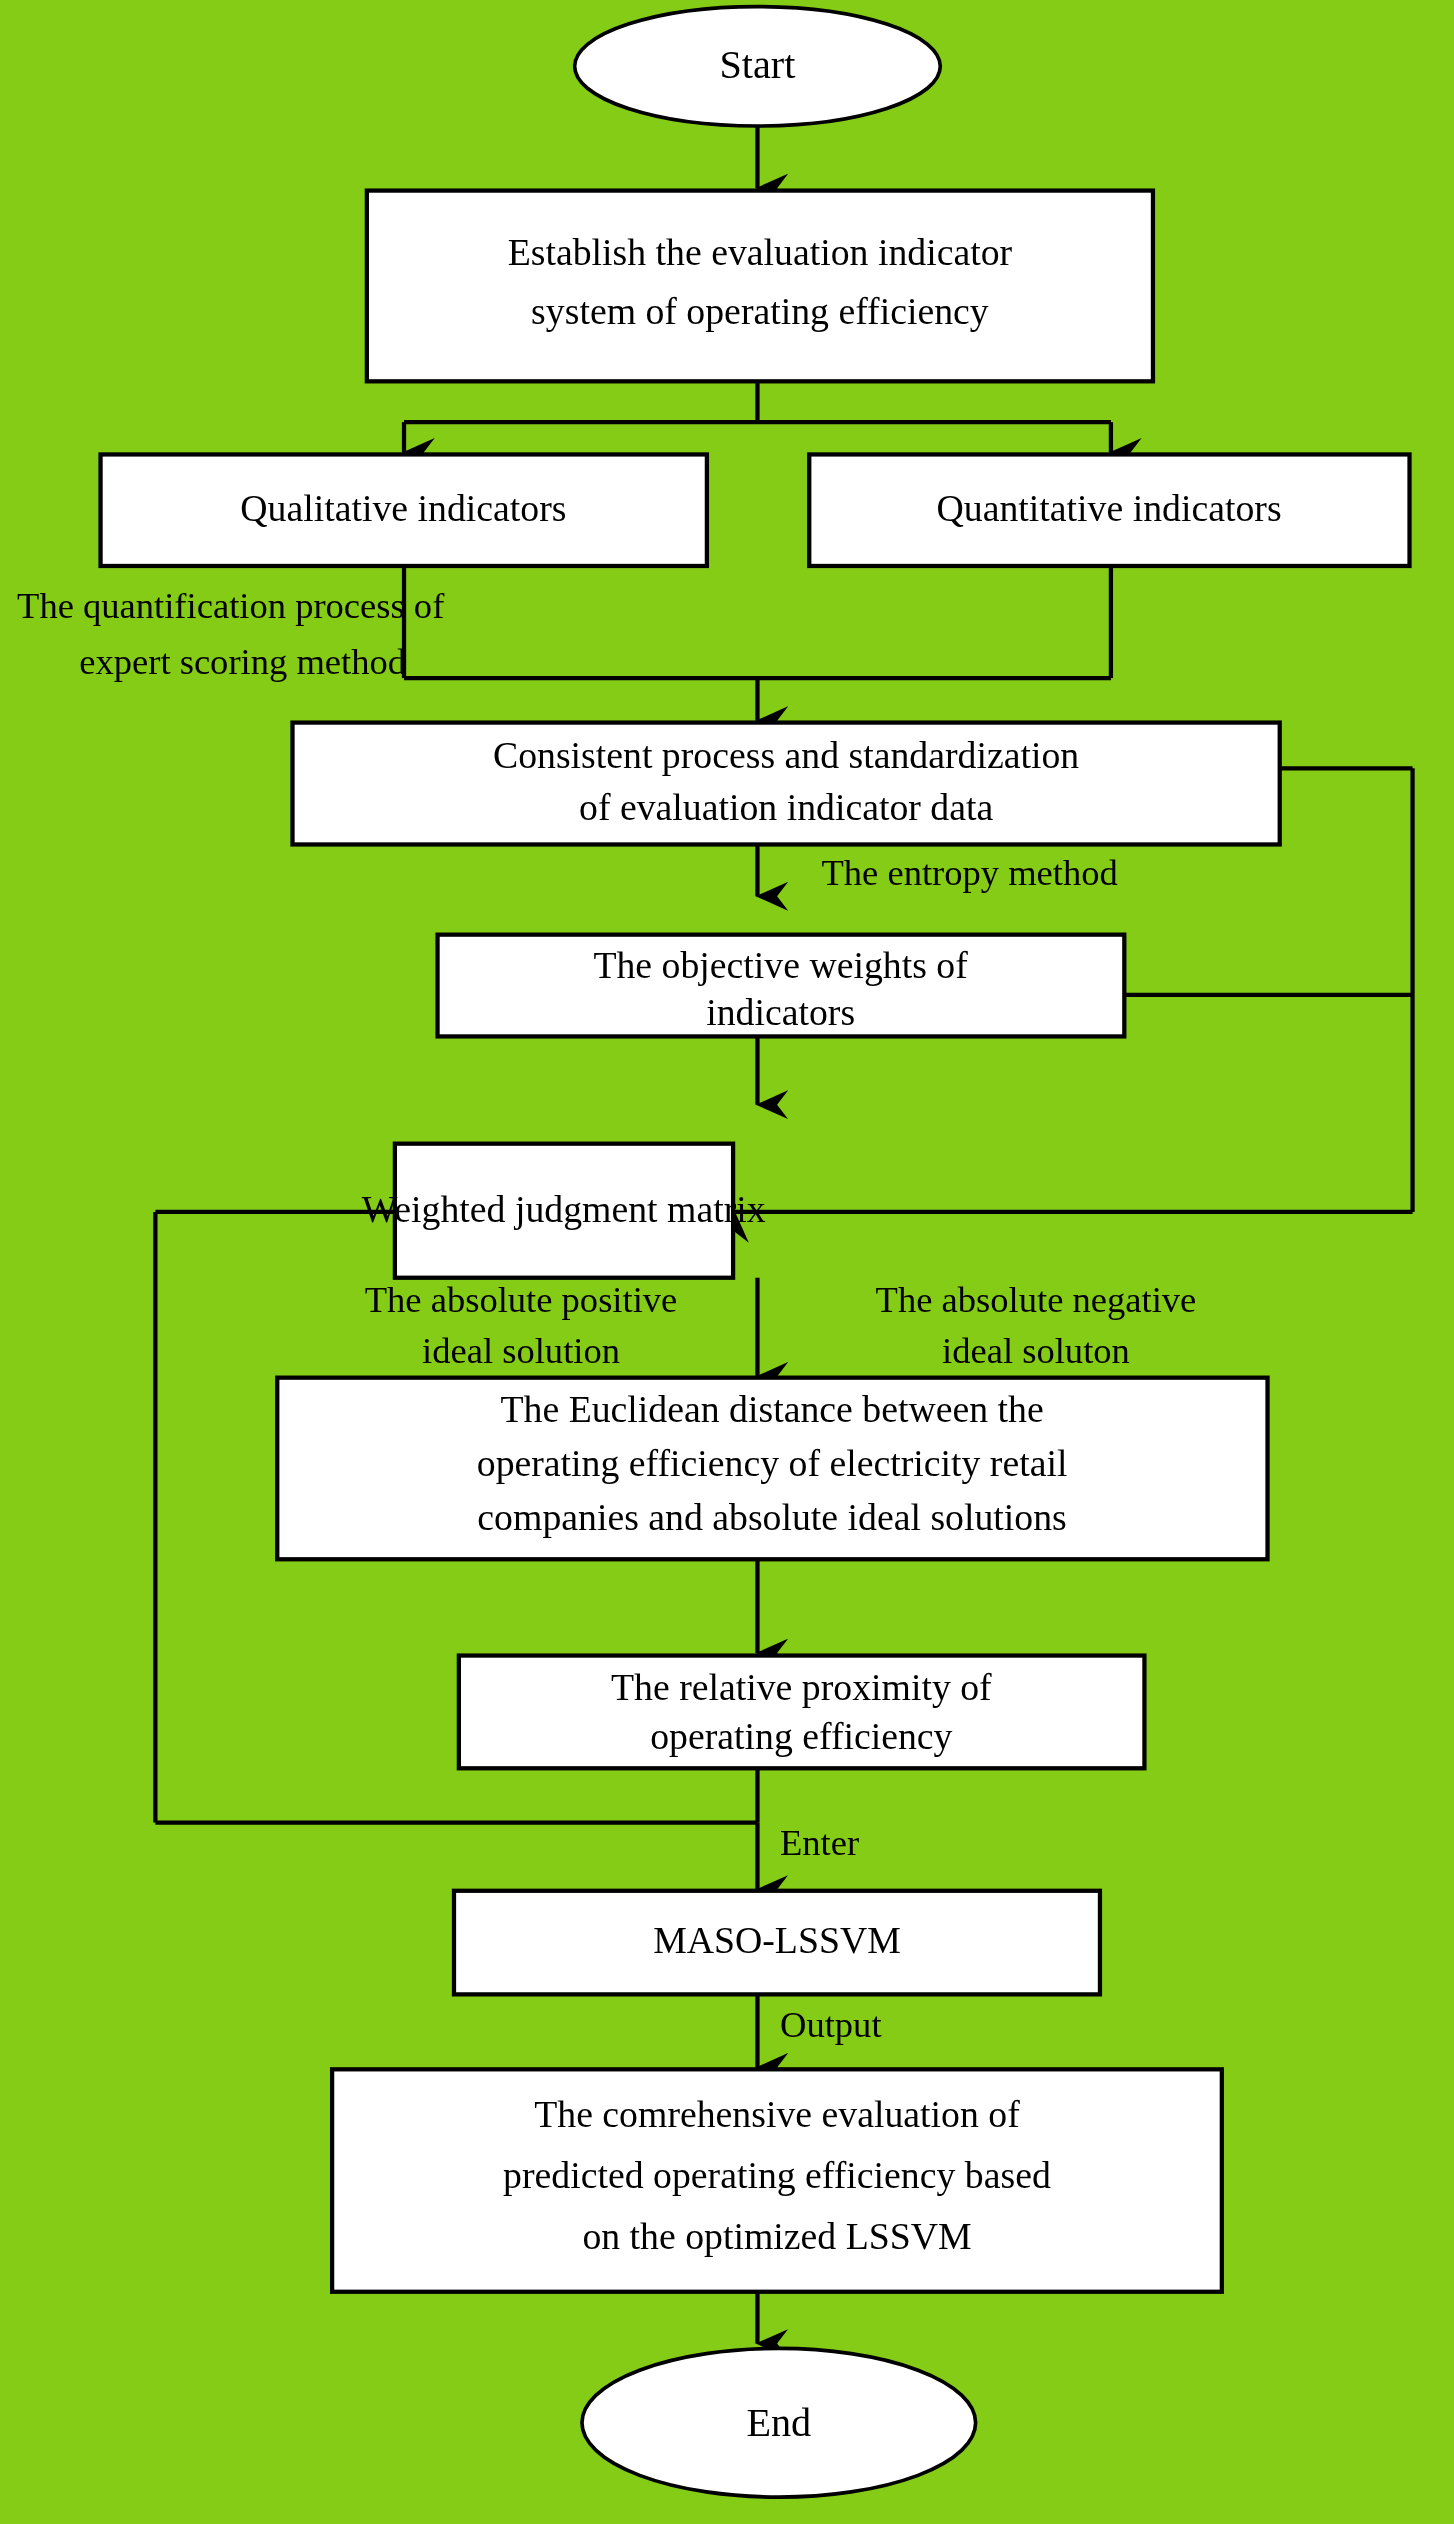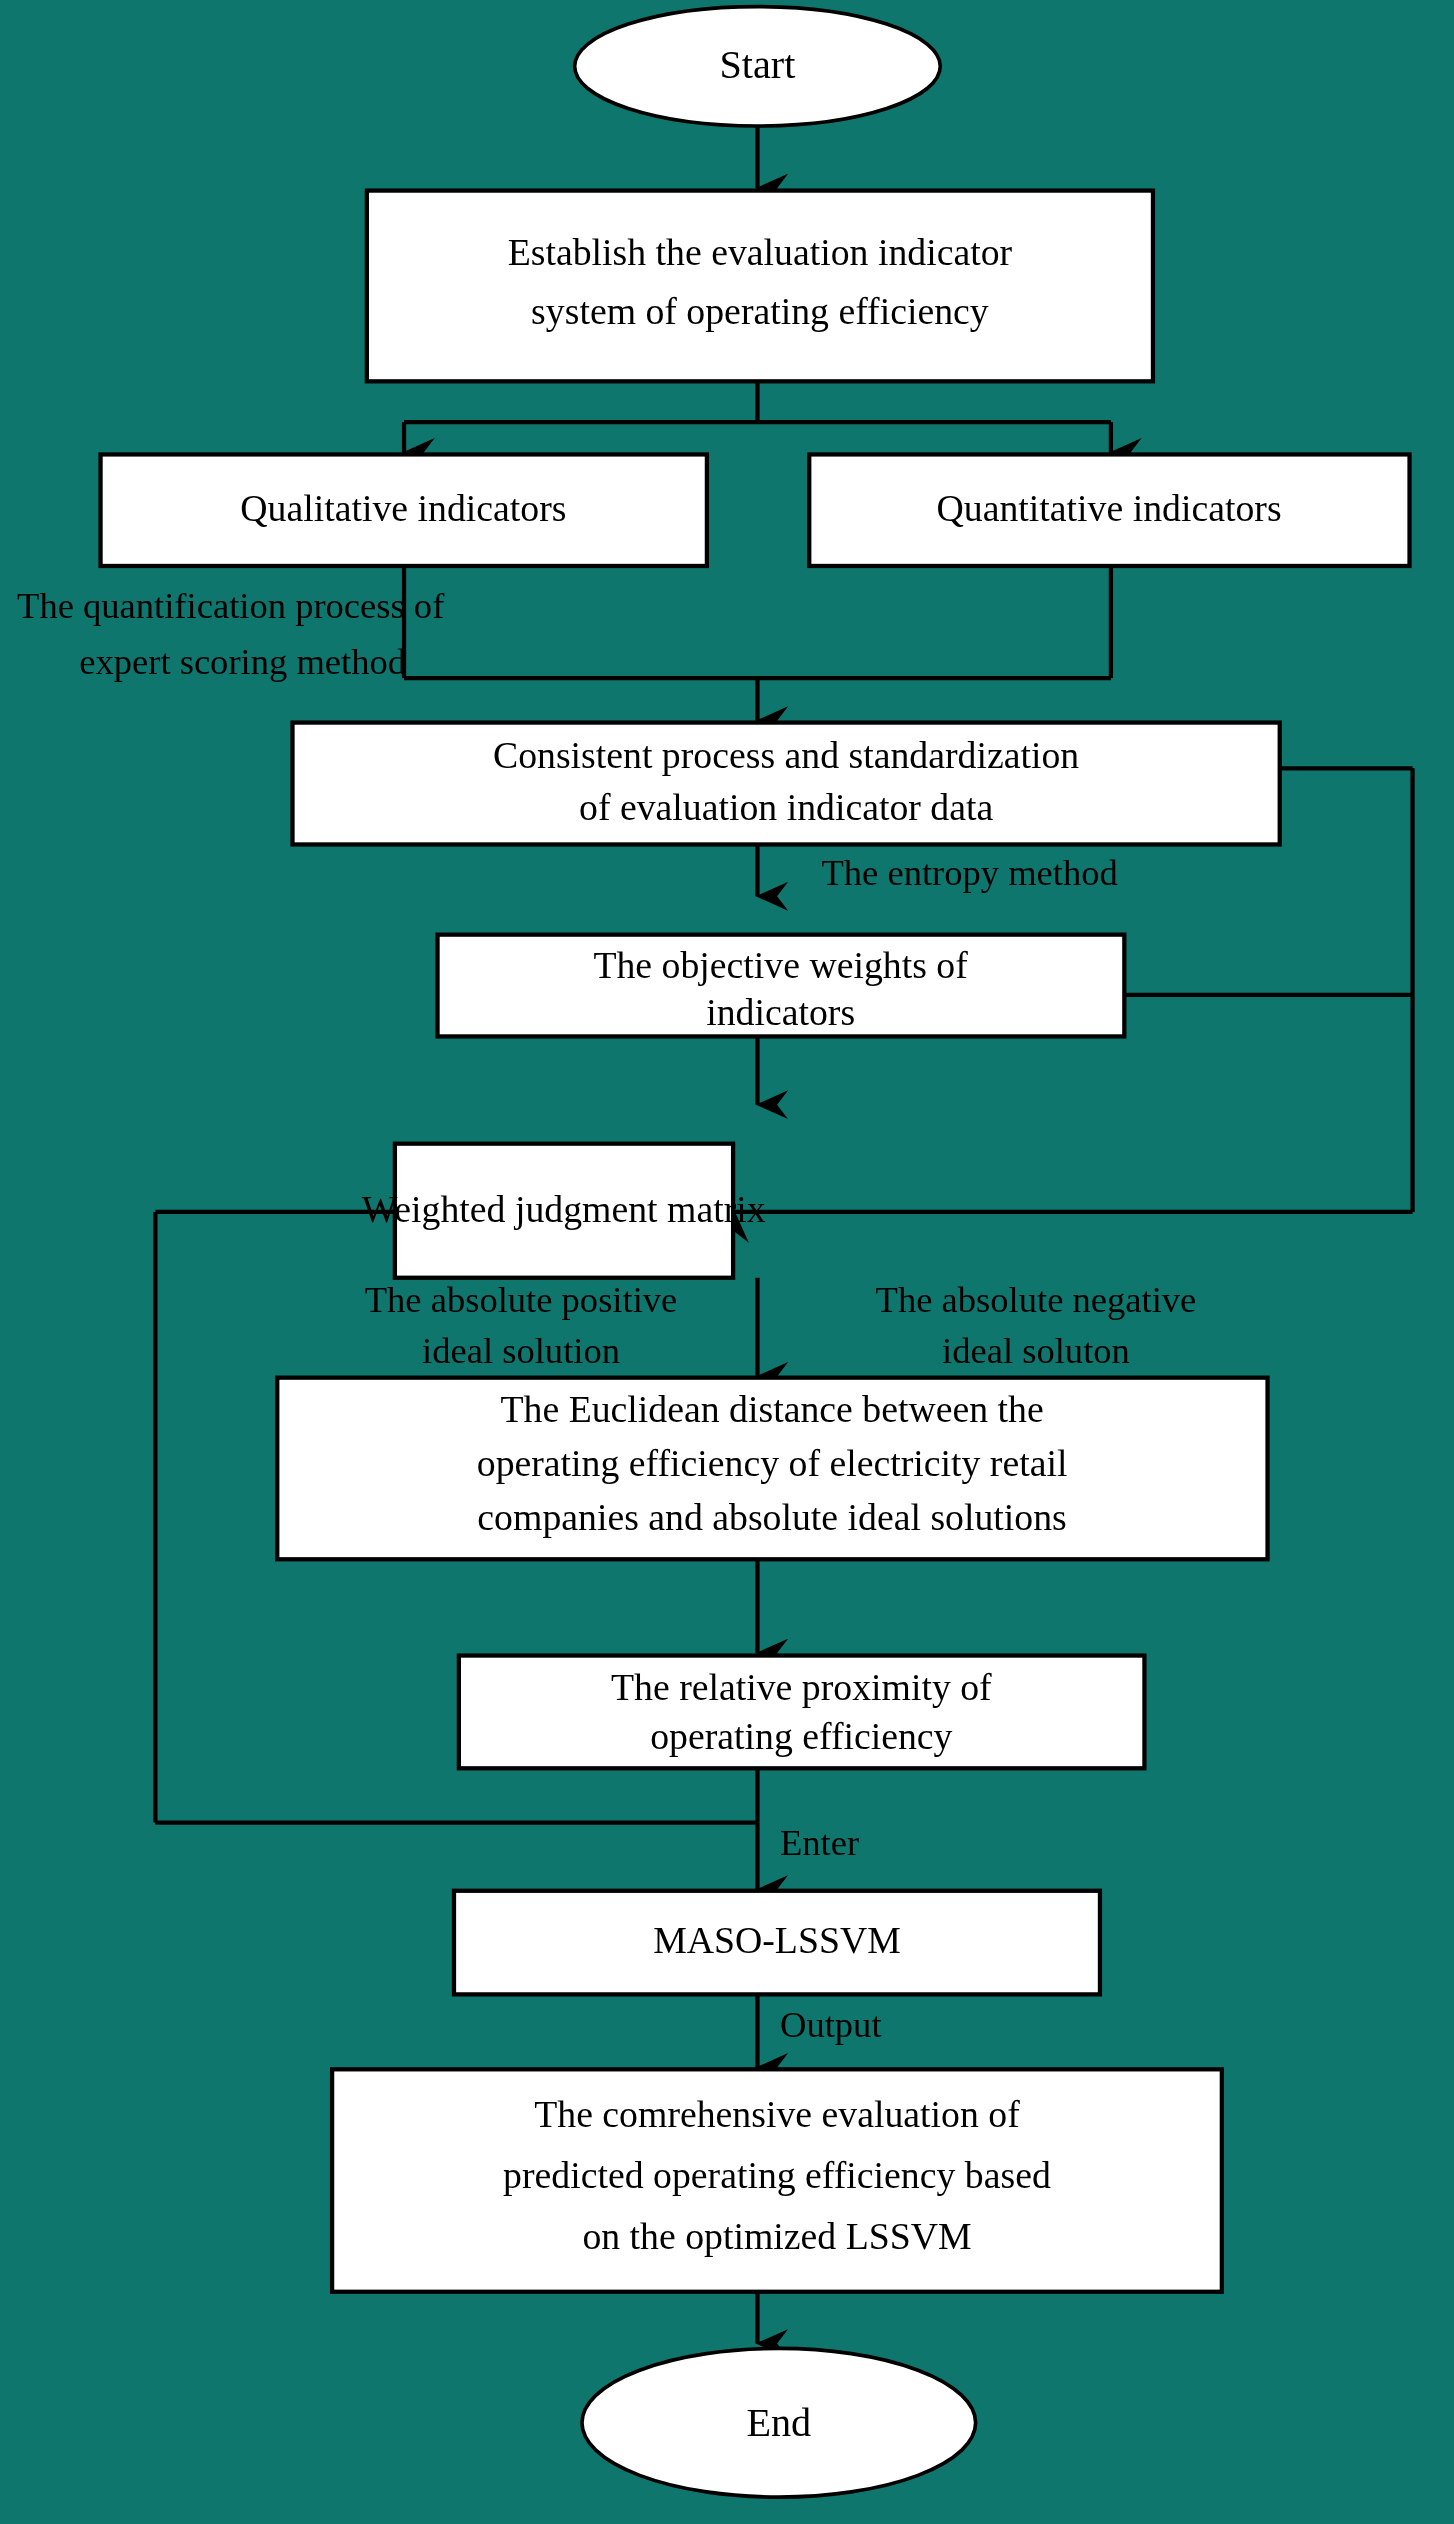--- a/index.html
+++ b/index.html
@@ -10,21 +10,21 @@
   body {
     width: 1454px;
     height: 2525px;
     font-family: "Liberation Serif", "DejaVu Serif", serif;
     overflow: hidden;
   }
   #flowchart-root {
     position: relative;
     width: 1454px;
     height: 2525px;
-    background: #0f766e;
+    background: #84cc16;
   }
   svg#flow-svg {
     position: absolute;
     top: 0;
     left: 0;
     width: 1454px;
     height: 2525px;
     display: block;
   }
   .node-shape {

